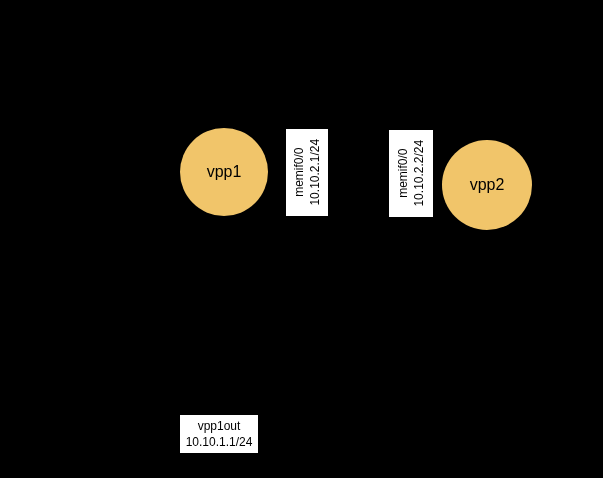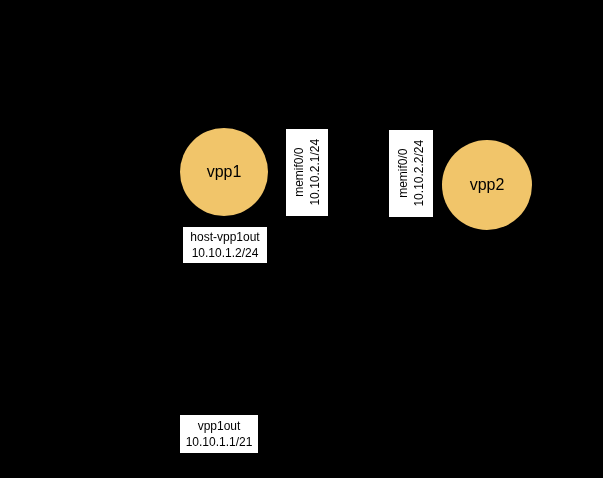--- a/index.html
+++ b/index.html
@@ -68,27 +68,21 @@
     </div>
   </div>
 
   <div class="iflabel vertical label-memif2">
     <div class="inner">
       <div>memif0/0</div>
       <div>10.10.2.2/24</div>
     </div>
   </div>
 
-  <div class="iflabel label-hostvpp1out">
-    <div class="inner">
-      <div>host-vpp1out</div>
-      <div>10.10.1.2/24</div>
-    </div>
-  </div>
 
   <div class="iflabel label-vpp1out">
     <div class="inner">
       <div>vpp1out</div>
-      <div>10.10.1.1/21</div>
+      <div>10.10.1.1/24</div>
     </div>
   </div>
 
 </div>
 
 </body></html>

